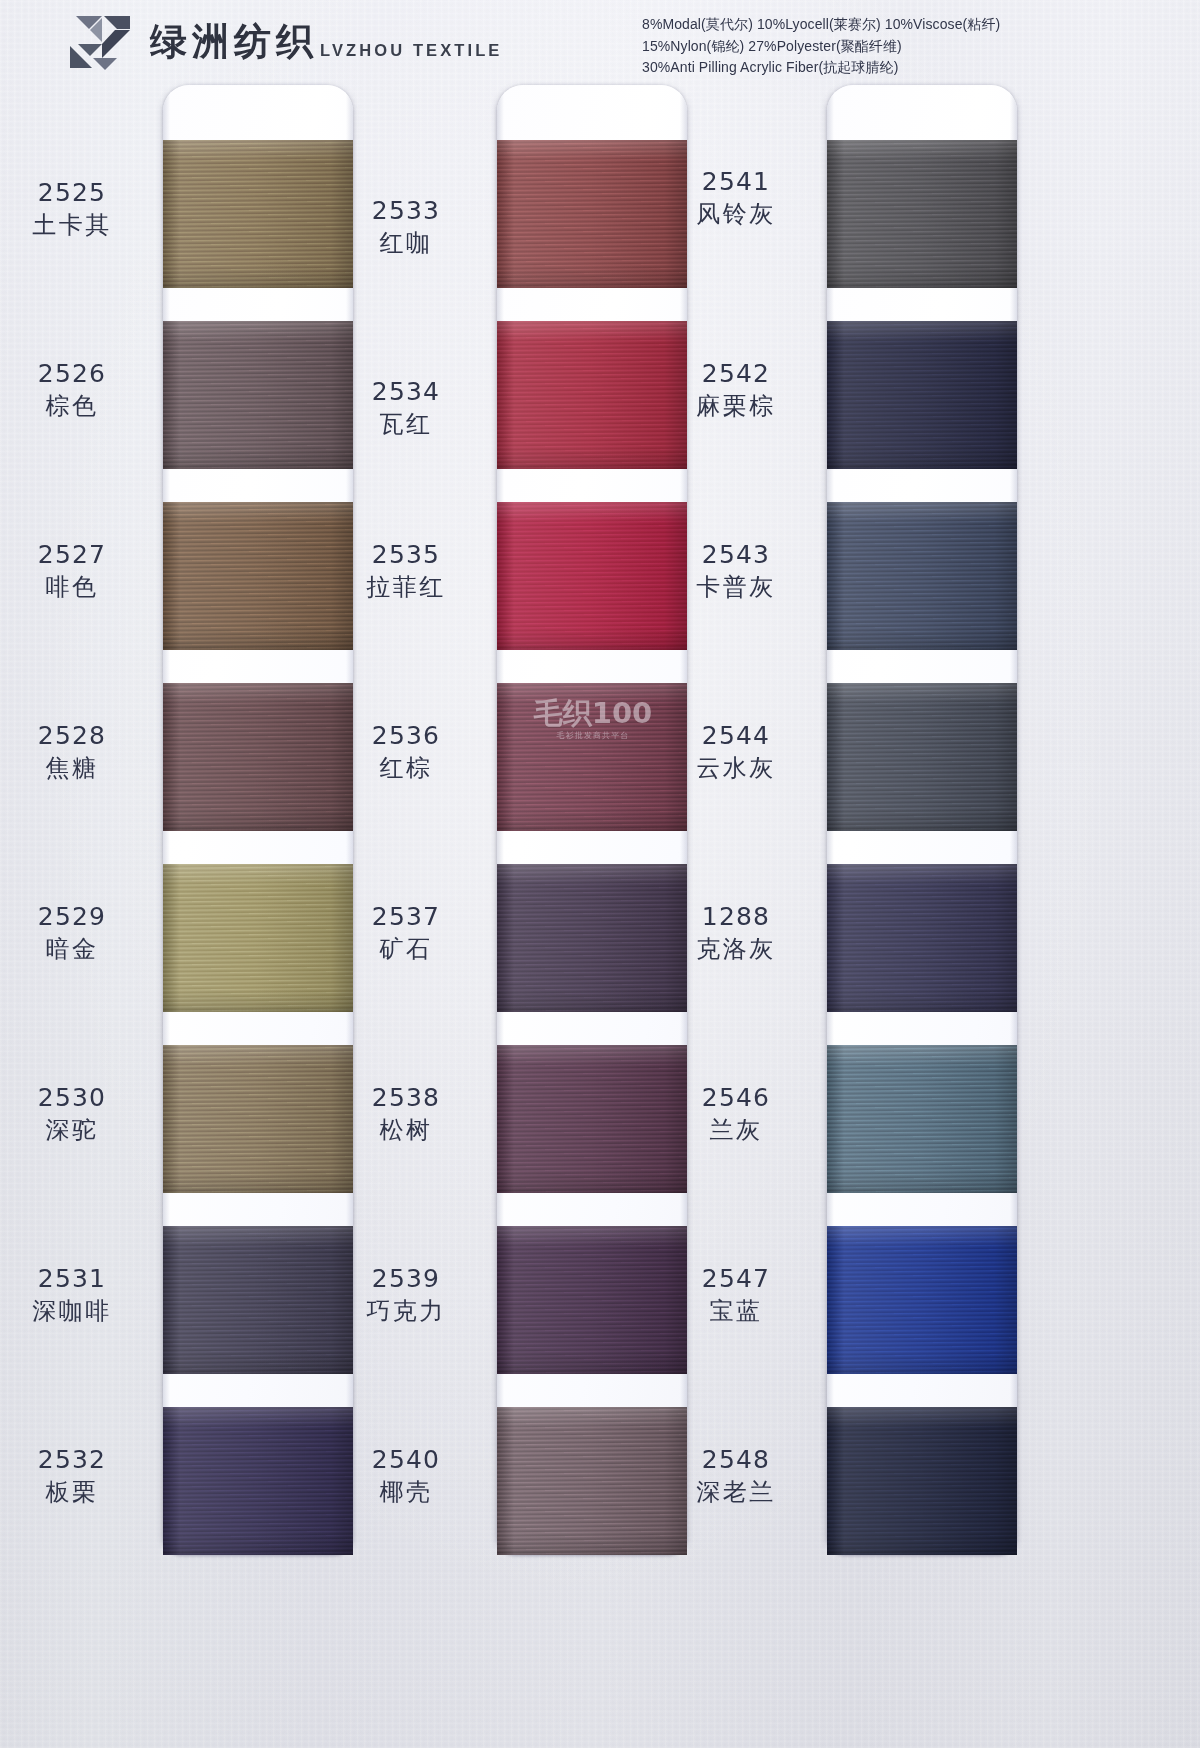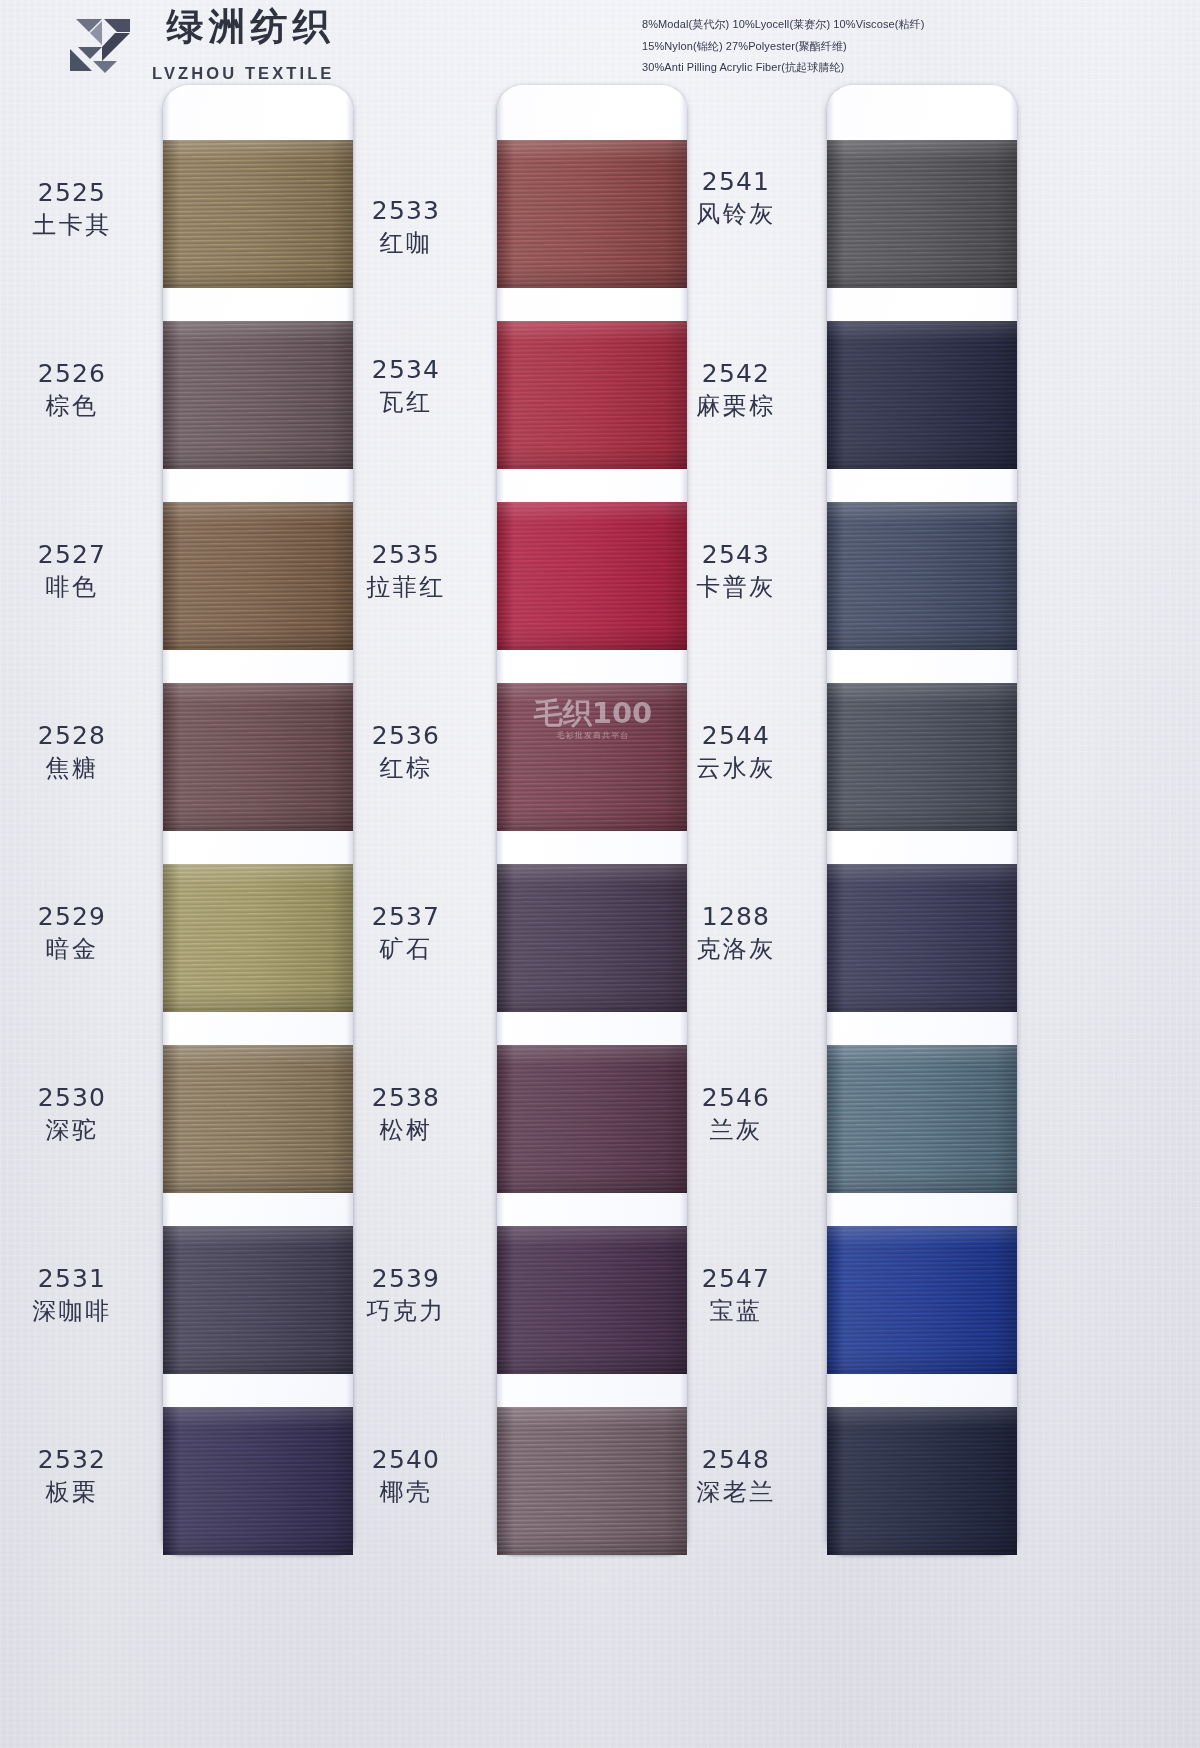--- a/index.html
+++ b/index.html
@@ -29,42 +29,42 @@
     background:radial-gradient(ellipse at 48% 40%,rgba(255,255,255,.45) 0%,rgba(255,255,255,0) 62%),
                linear-gradient(180deg,rgba(255,255,255,.25),rgba(0,0,0,.05));
     pointer-events:none;
   }
 
   
   .header{position:absolute;top:0;left:0;width:1200px;height:92px;z-index:6;}
 
   .logo-wrap{position:absolute;left:62px;top:8px;display:flex;align-items:center;}
   .logo-mark{width:76px;height:68px;position:relative;margin-right:12px;}
-  .logo-text{display:flex;flex-direction:column;justify-content:center;align-items:flex-end;}
+  .logo-text{display:flex;flex-direction:row;justify-content:center;}
   .logo-cn{
     font-size:37px;font-weight:bold;letter-spacing:5px;color:#2f3340;
     line-height:1.02;font-family:"DejaVu Sans","Liberation Sans",sans-serif;
   }
   .logo-en{
     font-size:16.5px;font-weight:bold;letter-spacing:3.1px;color:#3a3f4c;
     margin-top:18px;margin-left:2px;
   }
 
   .title{
     position:absolute;left:405px;top:22px;
     font-size:38px;font-weight:bold;color:#2c3140;letter-spacing:1px;
     font-family:"DejaVu Sans","Liberation Sans",sans-serif;
     white-space:nowrap;
   }
   .title .code{letter-spacing:1.5px;}
   .title .name{margin-left:18px;letter-spacing:4px;}
 
   .comp{
     position:absolute;left:642px;top:14px;
-    color:#31364a;font-size:11px;line-height:21.5px;
+    color:#31364a;font-size:14px;line-height:21.5px;
     letter-spacing:.1px;white-space:nowrap;
   }
   .comp div{white-space:nowrap;}
 
   
   .cols{position:absolute;top:0;left:0;width:1200px;height:1602px;z-index:4;}
   .col{position:absolute;top:85px;width:190px;height:1560px;}
   .col.c1{left:163px;}
   .col.c2{left:497px;}
   .col.c3{left:827px;}
@@ -253,21 +253,21 @@
           <div class="fuzz"></div>
         </div>
         <div class="label lab-left" style="top: 111px;">
           <div class="num">2533</div>
           <div class="nm">红咖</div>
         </div>
         <div class="swatch" style="top: 236px; height: 148px;">
           <div class="body" style="background: rgb(168, 47, 69);"></div>
           <div class="fuzz"></div>
         </div>
-        <div class="label lab-left" style="top: 270px;">
+        <div class="label lab-left" style="top: 292px;">
           <div class="num">2534</div>
           <div class="nm">瓦红</div>
         </div>
         <div class="swatch" style="top: 417px; height: 148px;">
           <div class="body" style="background: rgb(174, 37, 70);"></div>
           <div class="fuzz"></div>
         </div>
         <div class="label lab-left" style="top: 455px;">
           <div class="num">2535</div>
           <div class="nm">拉菲红</div>

